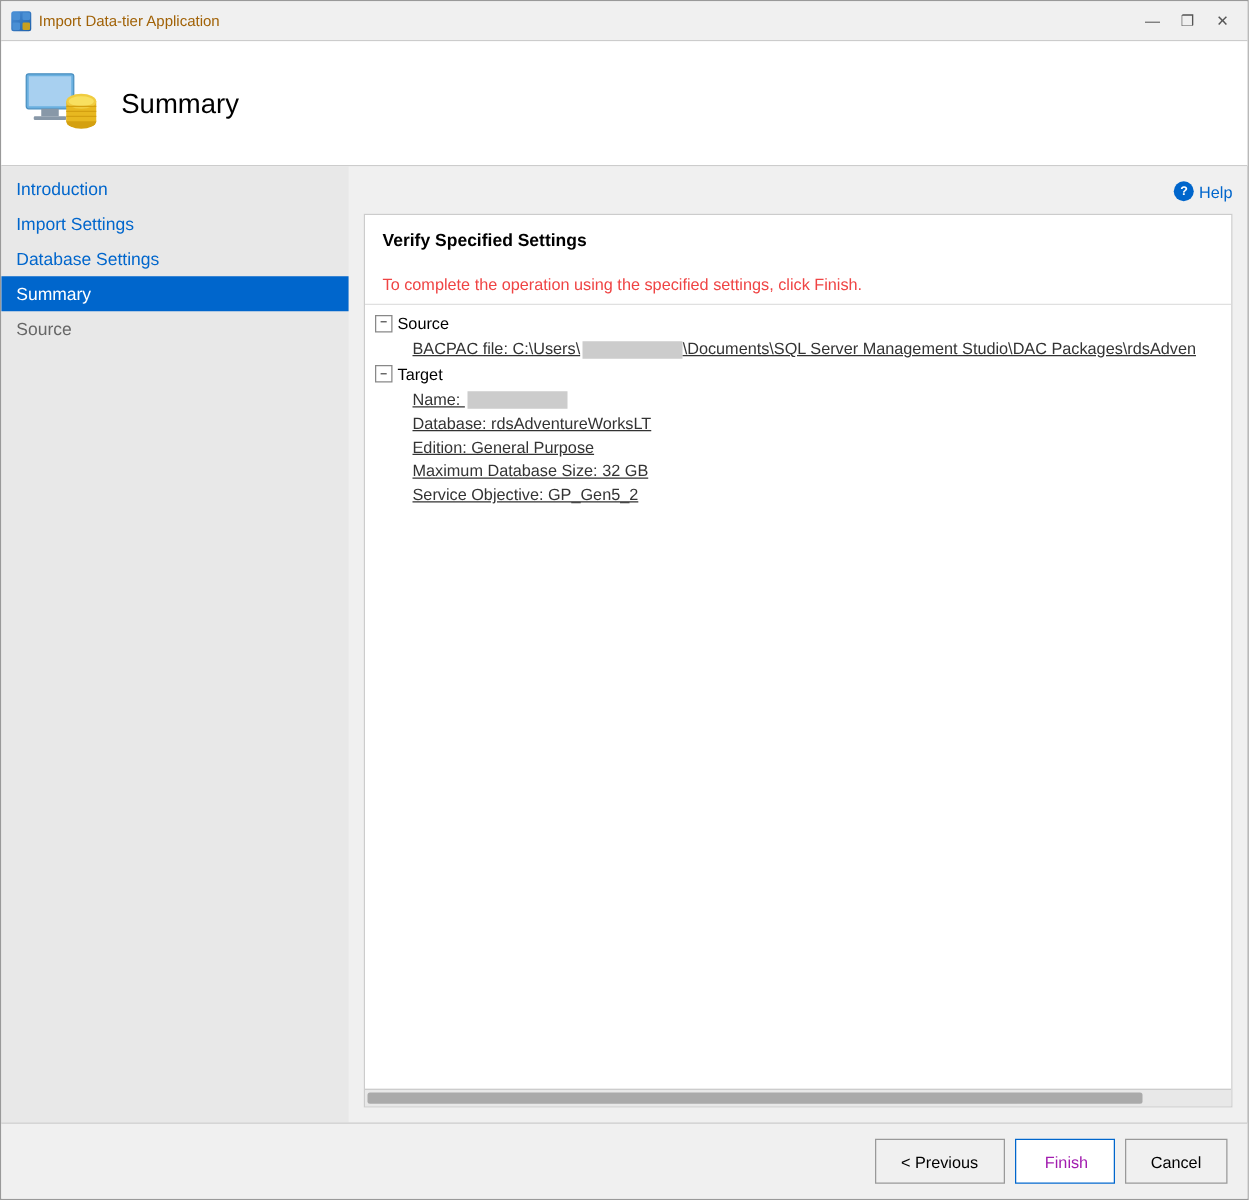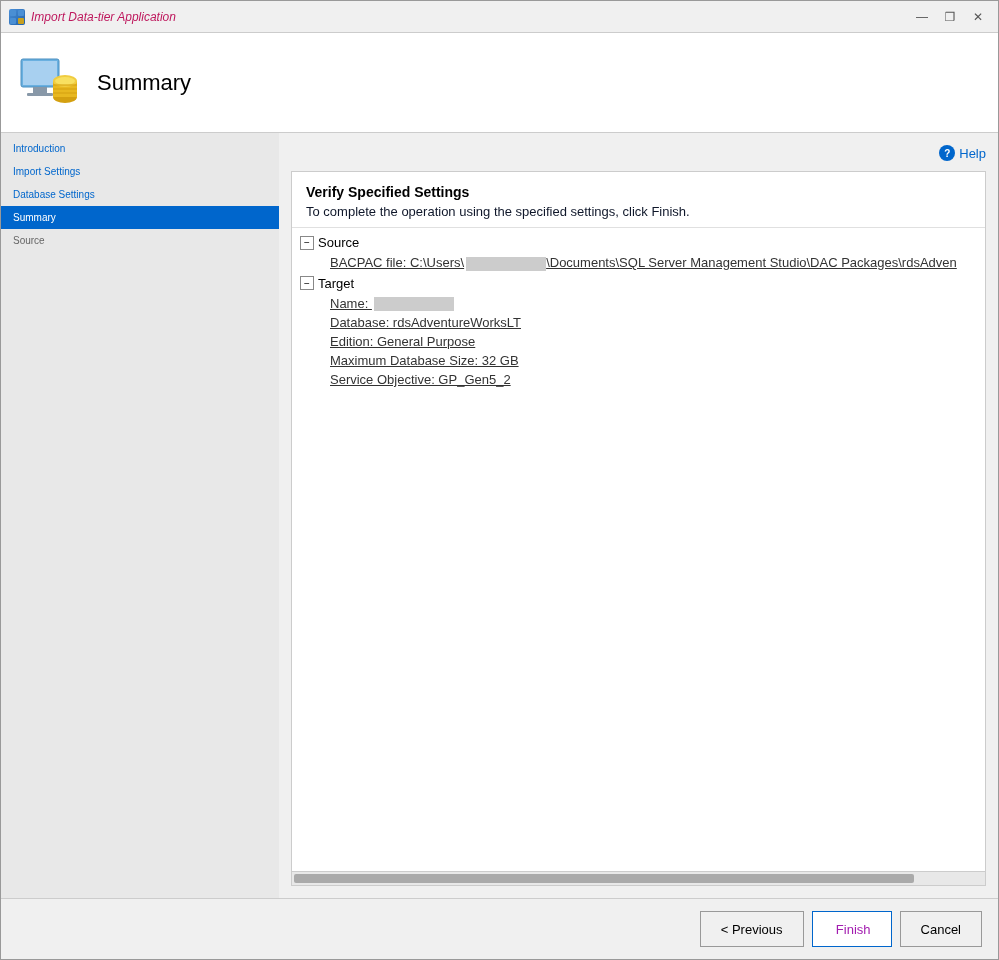--- a/index.html
+++ b/index.html
@@ -39,23 +39,22 @@
       background: linear-gradient(135deg, #4a90d9, #2060a8);
       border-radius: 2px;
       display: flex;
       align-items: center;
       justify-content: center;
       font-size: 9px;
       color: white;
     }
     .title-bar-text {
       font-size: 12px;
-      color: #be185d;
-      flex: 1;
-      font-style: italic;
+      color: #a16207;
+      flex: 1;
     }
     .title-bar-controls {
       display: flex;
       gap: 4px;
     }
     .title-bar-btn {
       width: 24px;
       height: 20px;
       border: none;
       background: transparent;
@@ -101,21 +100,21 @@
     .sidebar {
       width: 278px;
       background: #e8e8e8;
       flex-shrink: 0;
       padding-top: 4px;
     }
     .sidebar-item {
       padding: 6px 12px;
       cursor: pointer;
       color: #0066cc;
-      font-size: 10px;
+      font-size: 14px;
     }
     .sidebar-item.active {
       background: #0066cc;
       color: white;
     }
     .sidebar-item.inactive {
       color: #666;
       cursor: default;
     }
 
@@ -161,25 +160,25 @@
       display: flex;
       flex-direction: column;
       overflow: hidden;
     }
     .verify-header {
       padding: 12px 14px 8px;
     }
     .verify-title {
       font-size: 14px;
       font-weight: 600;
-      margin-bottom: 4px;
+      margin-bottom: 20px;
     }
     .verify-subtitle {
       font-size: 13px;
-      color: #0f172a;
+      color: #ef4444;
     }
 
     .settings-content {
       flex: 1;
       overflow-y: auto;
       overflow-x: hidden;
       padding: 4px 8px;
       font-size: 13px;
       border-top: 1px solid #e0e0e0;
     }

